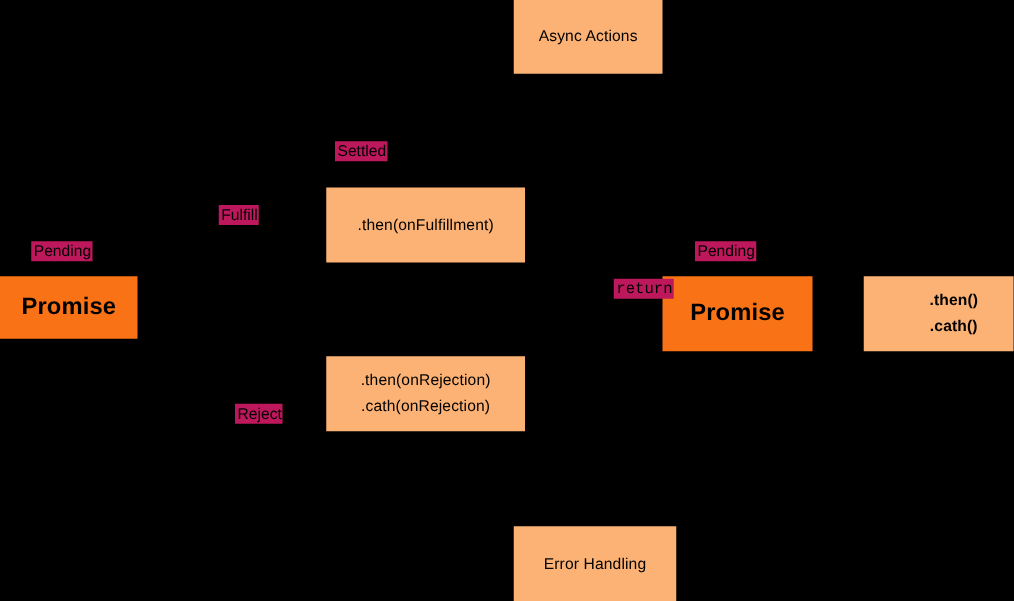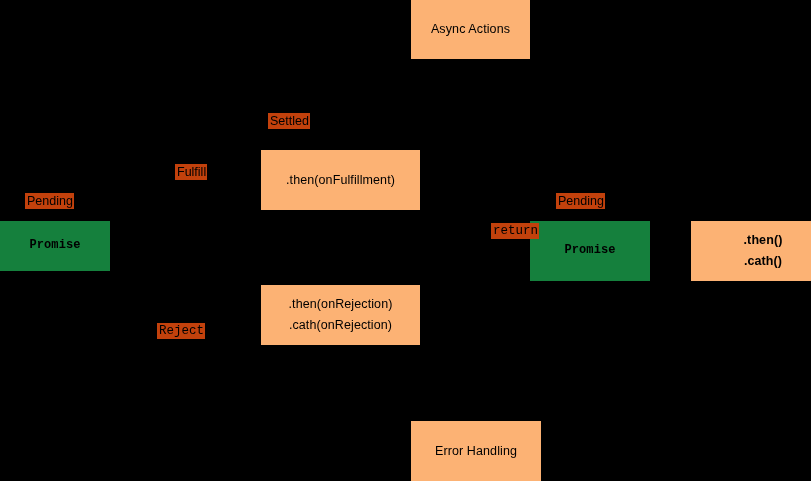--- a/index.html
+++ b/index.html
@@ -25,28 +25,28 @@
     align-items: center;
     justify-content: center;
     text-align: center;
     color: #000000;
     font-size: 12.5px;
     line-height: 1.65;
     letter-spacing: 0.1px;
     white-space: pre;
   }
   .node.orange { background: #fcb274; }
-  .node.blue   { background: #15803d; font-weight: bold; font-size: 12px; font-family: Liberation Mono, monospace; }
+  .node.blue   { background: #f97316; font-weight: bold; font-size: 19px; }
 
   .node-line { display: block; }
 
   
   .edge-label {
     position: absolute;
-    background: #c2410c;
+    background: #be185d;
     color: #000000;
     font-size: 12.5px;
     line-height: 14px;
     padding: 1px 1px 1px 2px;
     white-space: nowrap;
     box-sizing: border-box;
   }
 
   
   #edges {
@@ -108,19 +108,19 @@
   <div class="node orange" style="left:411px; top:421px; width:130px; height:60px;">
     <span class="node-line">Error Handling</span>
   </div>
 
   <div class="edge-label" style="left:25px; top:193px;">Pending</div>
 
   <div class="edge-label" style="left:268px; top:113px;">Settled</div>
 
   <div class="edge-label" style="left:175px; top:164px;">Fulfill</div>
 
-  <div class="edge-label" style="left:157px; top:323px;font-family:Liberation Mono, monospace;">Reject</div>
+  <div class="edge-label" style="left:188px; top:323px;">Reject</div>
 
   <div class="edge-label" style="left:491px; top:223px;font-family:Liberation Mono, monospace;">return</div>
 
   <div class="edge-label" style="left:556px; top:193px;">Pending</div>
 
 </div>
 
 </body></html>

